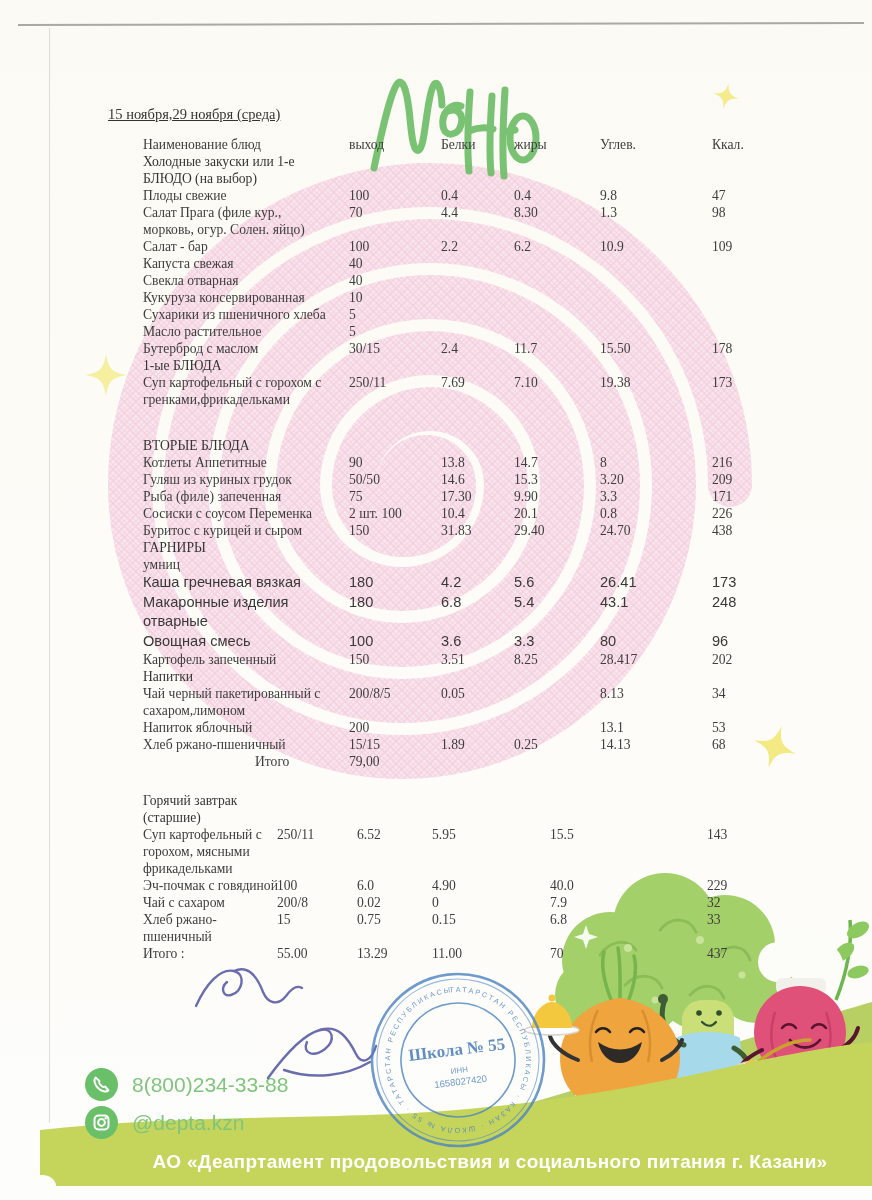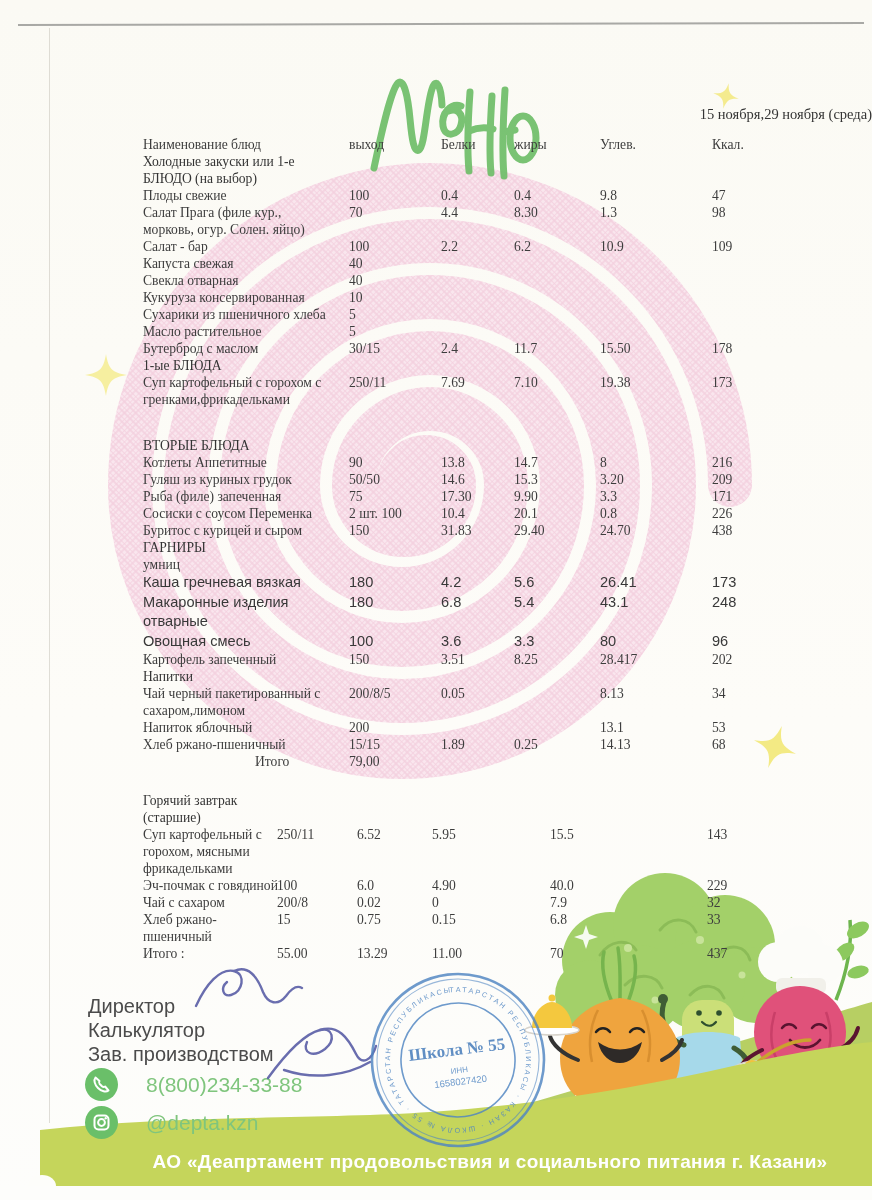--- a/index.html
+++ b/index.html
@@ -3,39 +3,39 @@
 <meta charset="utf-8">
 <style>
   html,body{margin:0;padding:0;background:#e8e8e8;}
   .page{position:relative;width:872px;height:1200px;overflow:hidden;
         background:linear-gradient(180deg,#fbfaf4 0%,#fdfcf8 60%,#fdfdfb 100%);
         font-family:"Liberation Serif","DejaVu Serif",serif;}
   svg{position:absolute;left:0;top:0;}
   .z0{z-index:0}.z1{z-index:1}.z4{z-index:4}
 
   
-  .date{position:absolute;top:106px;left:108px;width:764px;text-align:right;
-        font:14.5px "Liberation Serif","DejaVu Serif",serif;color:#343434;z-index:3;}
+  .date{position:absolute;top:106px;left:108px;width:764px;text-align:left;
+        font:14.5px "Liberation Serif","DejaVu Serif",serif;color:#343434;z-index:3;text-decoration:underline;}
 
   
   .tbl{position:absolute;left:0;width:872px;z-index:3;}
   .t1{top:136px}.t2{top:792px}
   .ln{position:relative;height:17px;font:13.6px/17px "Liberation Serif","DejaVu Serif",serif;color:#3d3d3d;}
   .ln span{position:absolute;top:0;white-space:nowrap;}
   .ln.b{font-weight:normal;color:#343434;}
   .ln.s{font:14.6px/19.5px "Liberation Sans","DejaVu Sans",sans-serif;height:19.5px;color:#383838;}
   .ln.g{margin-top:29px;}
   .cn{left:143px}.c0{left:349px}.c1{left:441px}.c2{left:514px}.c3{left:600px}.c4{left:712px}
   .t2 .c0{left:277px}.t2 .c1{left:357px}.t2 .c2{left:432px}.t2 .c3{left:550px}.t2 .c4{left:707px}
   .ln.ind .cn{left:255px}
 
   
   .officials{position:absolute;left:88px;top:994px;z-index:3;
              font:20px/24px "Liberation Sans","DejaVu Sans",sans-serif;color:#4b4b4b;}
-  .contact{position:absolute;left:85px;display:flex;align-items:center;gap:28px;z-index:3;
+  .contact{position:absolute;left:85px;display:flex;align-items:center;gap:14px;z-index:3;
            font:21px "Liberation Sans","DejaVu Sans",sans-serif;color:#7fc57d;}
   .contact.ph{top:1068px}.contact.ig{top:1106px}
   .cicon{width:33px;height:33px;flex:0 0 33px;}
 
   
   .footer-text{position:absolute;top:1151px;left:108px;width:764px;text-align:center;z-index:3;
                font:bold 19px "Liberation Sans","DejaVu Sans",sans-serif;color:#ffffff;letter-spacing:.3px;}
 
   
   .scan-top{position:absolute;left:18px;top:23px;width:846px;height:1.6px;background:#8d8d8b;
@@ -578,25 +578,20 @@
         <span class="cn">Итого :</span>
         <span class="c0">55.00</span>
         <span class="c1">13.29</span>
         <span class="c2">11.00</span>
         <span class="c3">70</span>
         <span class="c4">437</span>
       </div>
 
   </div>
 
-  <div class="officials">
-    <div>Директор</div>
-    <div>Калькулятор</div>
-    <div>Зав. производством</div>
-  </div>
 
   <div class="contact ph">
     <svg class="cicon" style="position:static" viewBox="0 0 33 33">
       <circle cx="16.5" cy="16.5" r="16.5" fill="#6abf69"></circle>
       <path d="M10.5,9.5 c-2,2.5 -1,7 2.5,10.5 c3.5,3.5 8,4.5 10.5,2.5 l-3.4,-4 c-.9,.7 -2.2,.6 -3.1,-.2 l-2.3,-2.3 c-.8,-.9 -.9,-2.2 -.2,-3.1 z" fill="none" stroke="#ffffff" stroke-width="2" stroke-linejoin="round"></path>
     </svg>
     <span>8(800)234-33-88</span>
   </div>
   <div class="contact ig">
     <svg class="cicon" style="position:static" viewBox="0 0 33 33">

